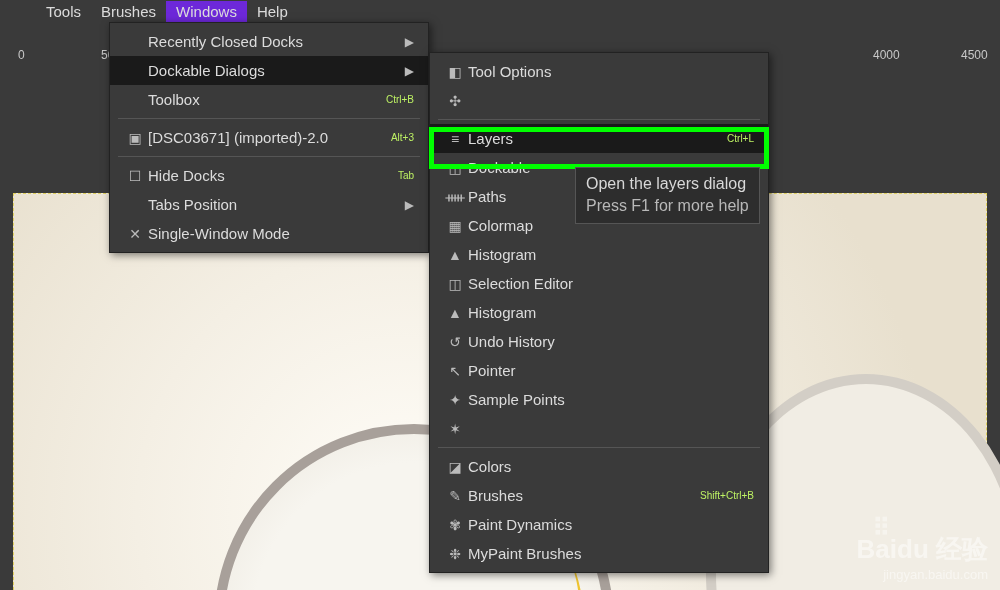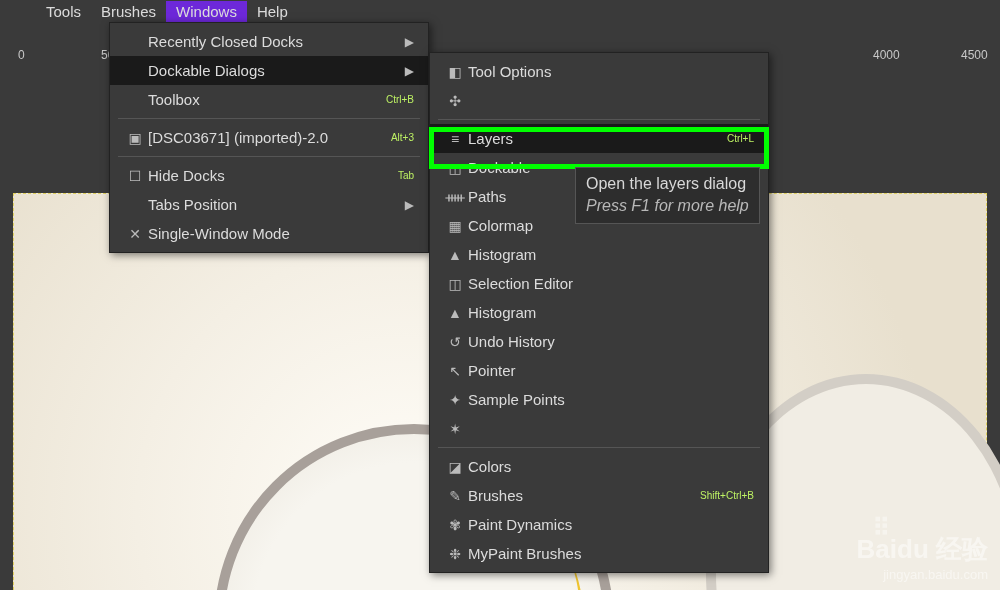--- a/index.html
+++ b/index.html
@@ -111,21 +111,21 @@
   .tooltip {
     position: absolute;
     left: 575px; top: 167px;
     background: #2d2d2d;
     border: 1px solid #555;
     padding: 5px 10px;
     color: #d8d8d8;
     font-size: 16px;
     line-height: 1.4;
   }
-  .tooltip .tt-sub { font-style: italic; color: #b8b8b8; text-align: right; }
+  .tooltip .tt-sub { color: #b8b8b8; text-align: right; }
 
   .watermark {
     position: absolute;
     right: 12px; bottom: 8px;
     text-align: right;
     color: #fff;
     opacity: 0.5;
     font-family: sans-serif;
   }
   .watermark .wm-main { font-size: 26px; font-weight: bold; }

